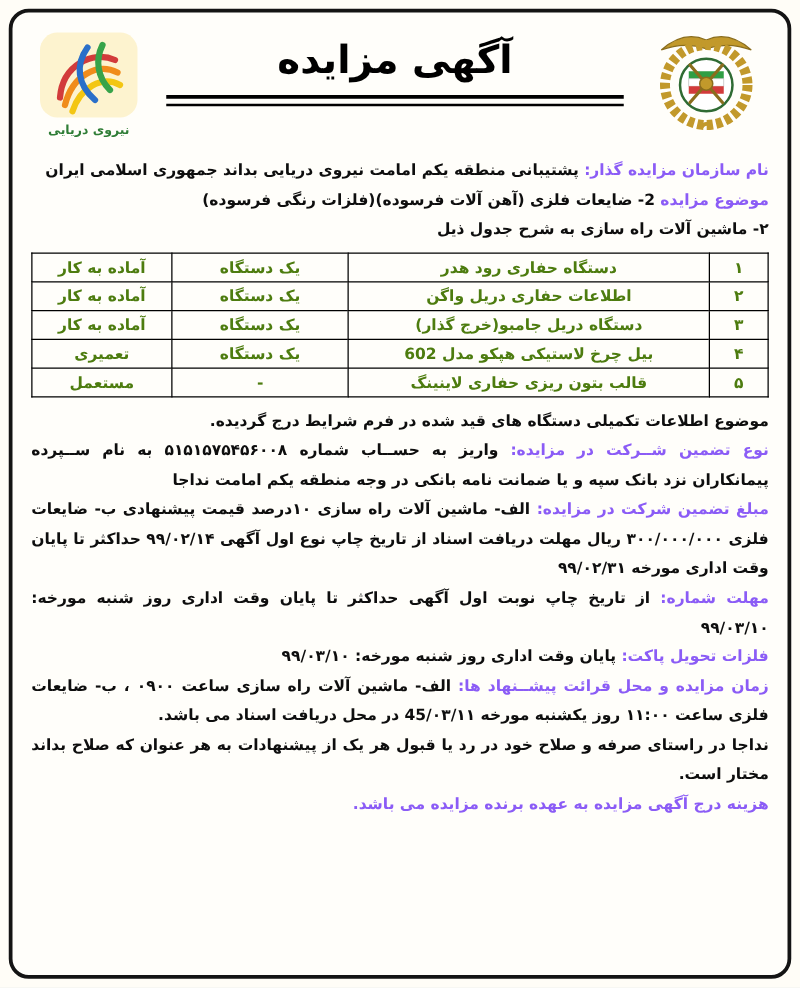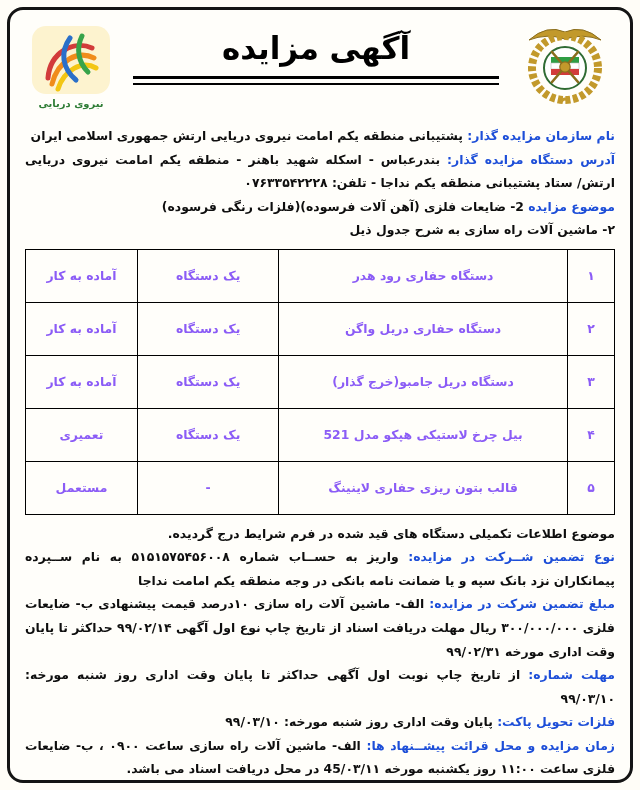--- a/index.html
+++ b/index.html
@@ -24,29 +24,29 @@
     font-size:31px; font-weight:bold; color:#000; line-height:1.2; margin-bottom:9px;
   }
   .rule  { height:2.6px; background:#000; margin:0 10px; }
   .rule2 { height:2px;   background:#000; margin:4px 10px 0; }
   
   .bodytxt {
     margin-top:8px; color:#0e0e0e; font-weight:bold;
     font-size:12.4px; line-height:1.9; text-align:justify;
   }
   .para { margin:0; }
-  .lbl { color:#1d4ed8; }
+  .lbl { color:#8b5cf6; }
   
   table.items {
     width:100%; border-collapse:collapse; margin:7px 0 7px;
     table-layout:fixed;
   }
   table.items td {
     border:1.6px solid #000; text-align:center; vertical-align:middle;
-    padding:17px 4px; font-size:12.4px; font-weight:bold; color:#8b5cf6;
+    padding:2px 4px; font-size:12.4px; font-weight:bold; color:#4d7c0f;
     line-height:1.45;
   }
 </style>
 </head>
 <body>
 
 <div class="page">
   <div class="frame">
 
     <div class="hdr">
@@ -80,23 +80,22 @@
           <path d="M30 65 C36 46 54 36 68 44" fill="none" stroke="#f3c613" stroke-width="5" stroke-linecap="round"></path>
           <path d="M42 14 C32 28 34 44 48 56" fill="none" stroke="#2a6fc9" stroke-width="5" stroke-linecap="round"></path>
           <path d="M54 12 C48 24 50 38 60 48" fill="none" stroke="#37a34a" stroke-width="5" stroke-linecap="round"></path>
           <text x="43" y="83" text-anchor="middle" font-size="10" font-weight="bold" fill="#2f7d36">نیروی دریایی</text>
         </svg>
       </div>
     </div>
 
     <div class="bodytxt">
 
-      <p class="para"><span class="lbl">نام سازمان مزایده گذار:</span><span> پشتیبانی منطقه یکم امامت نیروی دریایی ارتش جمهوری اسلامی ایران</span></p>
+      <p class="para"><span class="lbl">نام سازمان مزایده گذار:</span><span> پشتیبانی منطقه یکم امامت نیروی دریایی بداند جمهوری اسلامی ایران</span></p>
 
-      <p class="para"><span class="lbl">آدرس دستگاه مزایده گذار:</span><span> بندرعباس - اسکله شهید باهنر - منطقه یکم امامت نیروی دریایی ارتش/ ستاد پشتیبانی منطقه یکم نداجا - تلفن: ۰۷۶۳۳۵۴۲۲۲۸</span></p>
 
       <p class="para"><span class="lbl">موضوع مزایده </span><span>2- ضایعات فلزی (آهن آلات فرسوده)(فلزات رنگی فرسوده)</span></p>
 
       <p class="para"><span class="lbl"></span><span>۲- ماشین آلات راه سازی به شرح جدول ذیل</span></p>
 
       <table class="items">
         <colgroup>
           <col style="width:8%">
             <col style="width:49%">
             <col style="width:24%">
@@ -104,33 +103,33 @@
         </colgroup>
         <tbody>
           <tr>
             <td>۱</td>
             <td>دستگاه حفاری رود هدر</td>
             <td>یک دستگاه</td>
             <td>آماده به کار</td>
           </tr>
           <tr>
             <td>۲</td>
-            <td>دستگاه حفاری دریل واگن</td>
+            <td>اطلاعات حفاری دریل واگن</td>
             <td>یک دستگاه</td>
             <td>آماده به کار</td>
           </tr>
           <tr>
             <td>۳</td>
             <td>دستگاه دریل جامبو(خرج گذار)</td>
             <td>یک دستگاه</td>
             <td>آماده به کار</td>
           </tr>
           <tr>
             <td>۴</td>
-            <td>بیل چرخ لاستیکی هپکو مدل 521</td>
+            <td>بیل چرخ لاستیکی هپکو مدل 602</td>
             <td>یک دستگاه</td>
             <td>تعمیری</td>
           </tr>
           <tr>
             <td>۵</td>
             <td>قالب بتون ریزی حفاری لاینینگ</td>
             <td>-</td>
             <td>مستعمل</td>
           </tr>
         </tbody>
@@ -142,20 +141,21 @@
 
       <p class="para"><span class="lbl">مبلغ تضمین شرکت در مزایده:</span><span> الف- ماشین آلات راه سازی ۱۰درصد قیمت پیشنهادی ب- ضایعات فلزی ۳۰۰/۰۰۰/۰۰۰ ریال مهلت دریافت اسناد از تاریخ چاپ نوع اول آگهی ۹۹/۰۲/۱۴ حداکثر تا پایان وقت اداری مورخه ۹۹/۰۲/۳۱</span></p>
 
       <p class="para"><span class="lbl">مهلت شماره:</span><span> از تاریخ چاپ نوبت اول آگهی حداکثر تا پایان وقت اداری روز شنبه مورخه: ۹۹/۰۳/۱۰</span></p>
 
       <p class="para"><span class="lbl">فلزات تحویل پاکت:</span><span> پایان وقت اداری روز شنبه مورخه: ۹۹/۰۳/۱۰</span></p>
 
       <p class="para"><span class="lbl">زمان مزایده و محل قرائت پیشــنهاد ها:</span><span> الف- ماشین آلات راه سازی ساعت ۰۹۰۰ ، ب- ضایعات فلزی ساعت ۱۱:۰۰ روز یکشنبه مورخه 45/۰۳/۱۱ در محل دریافت اسناد می باشد.</span></p>
 
 
+      <p class="para"><span class="lbl"></span><span>نداجا در راستای صرفه و صلاح خود در رد یا قبول هر یک از پیشنهادات به هر عنوان که صلاح بداند مختار است.</span></p>
 
       <p class="para"><span class="lbl">هزینه درج آگهی مزایده به عهده برنده مزایده می باشد.</span><span></span></p>
 
 
     </div>
 
   </div>
 </div>
 
 </body></html>

